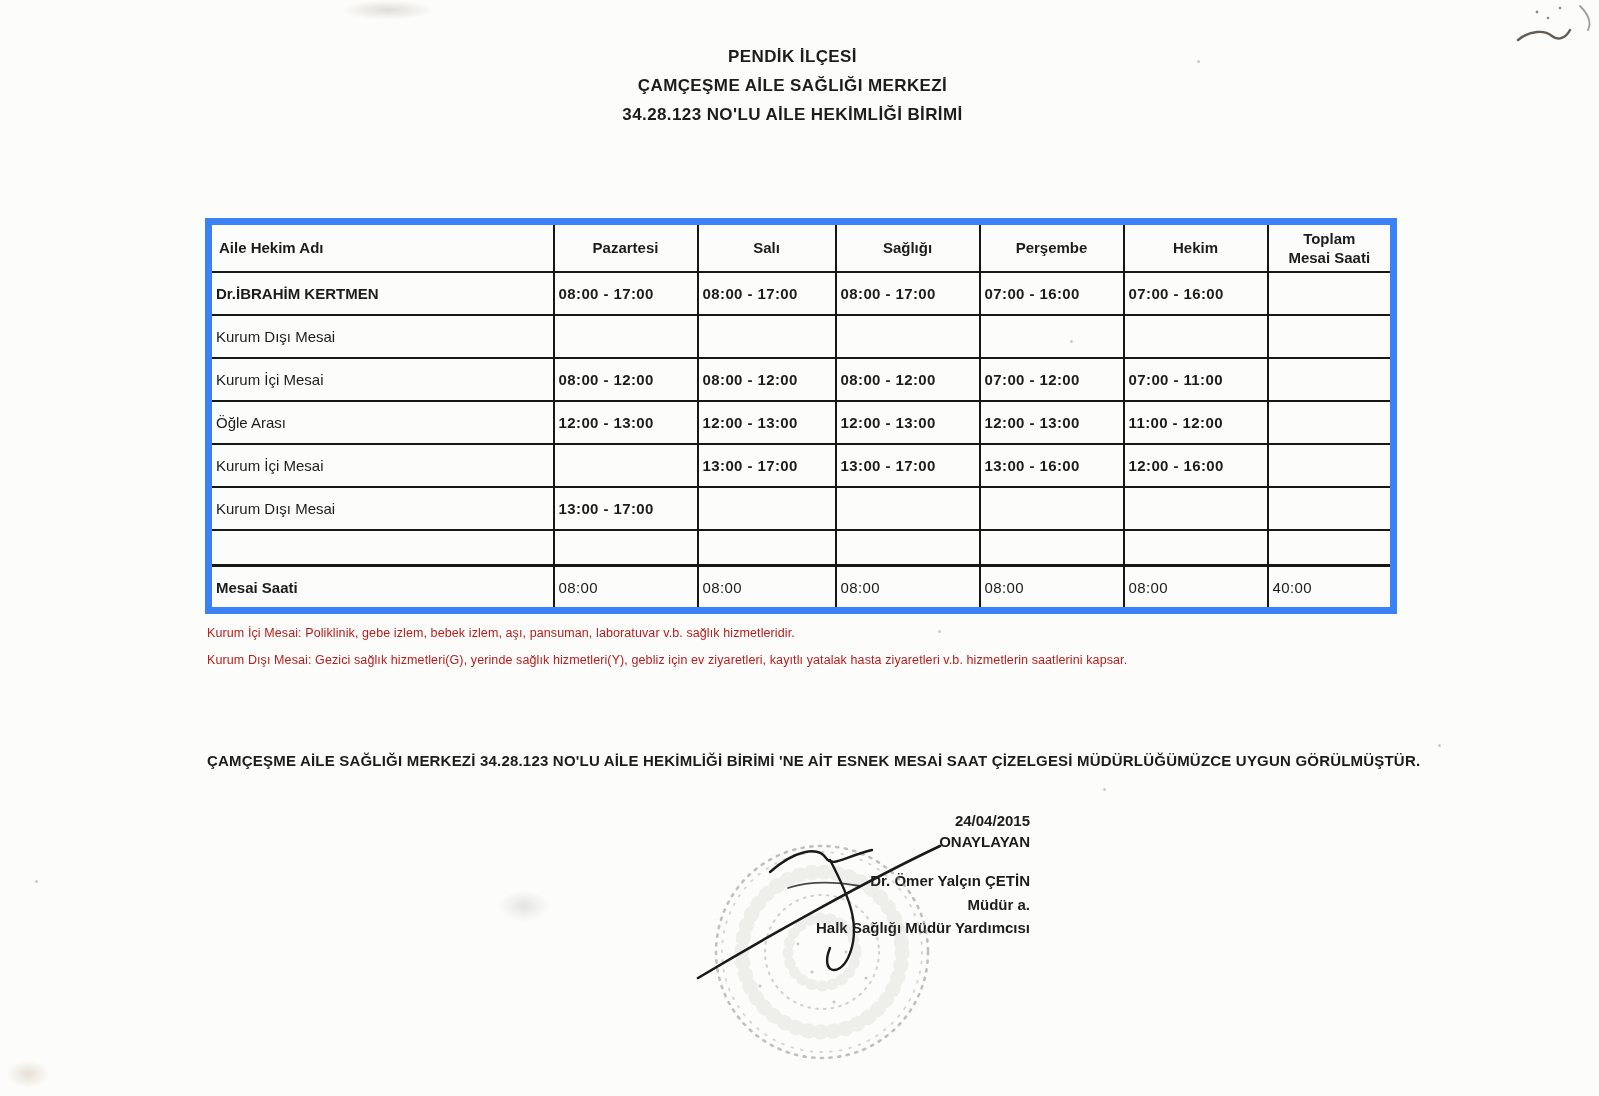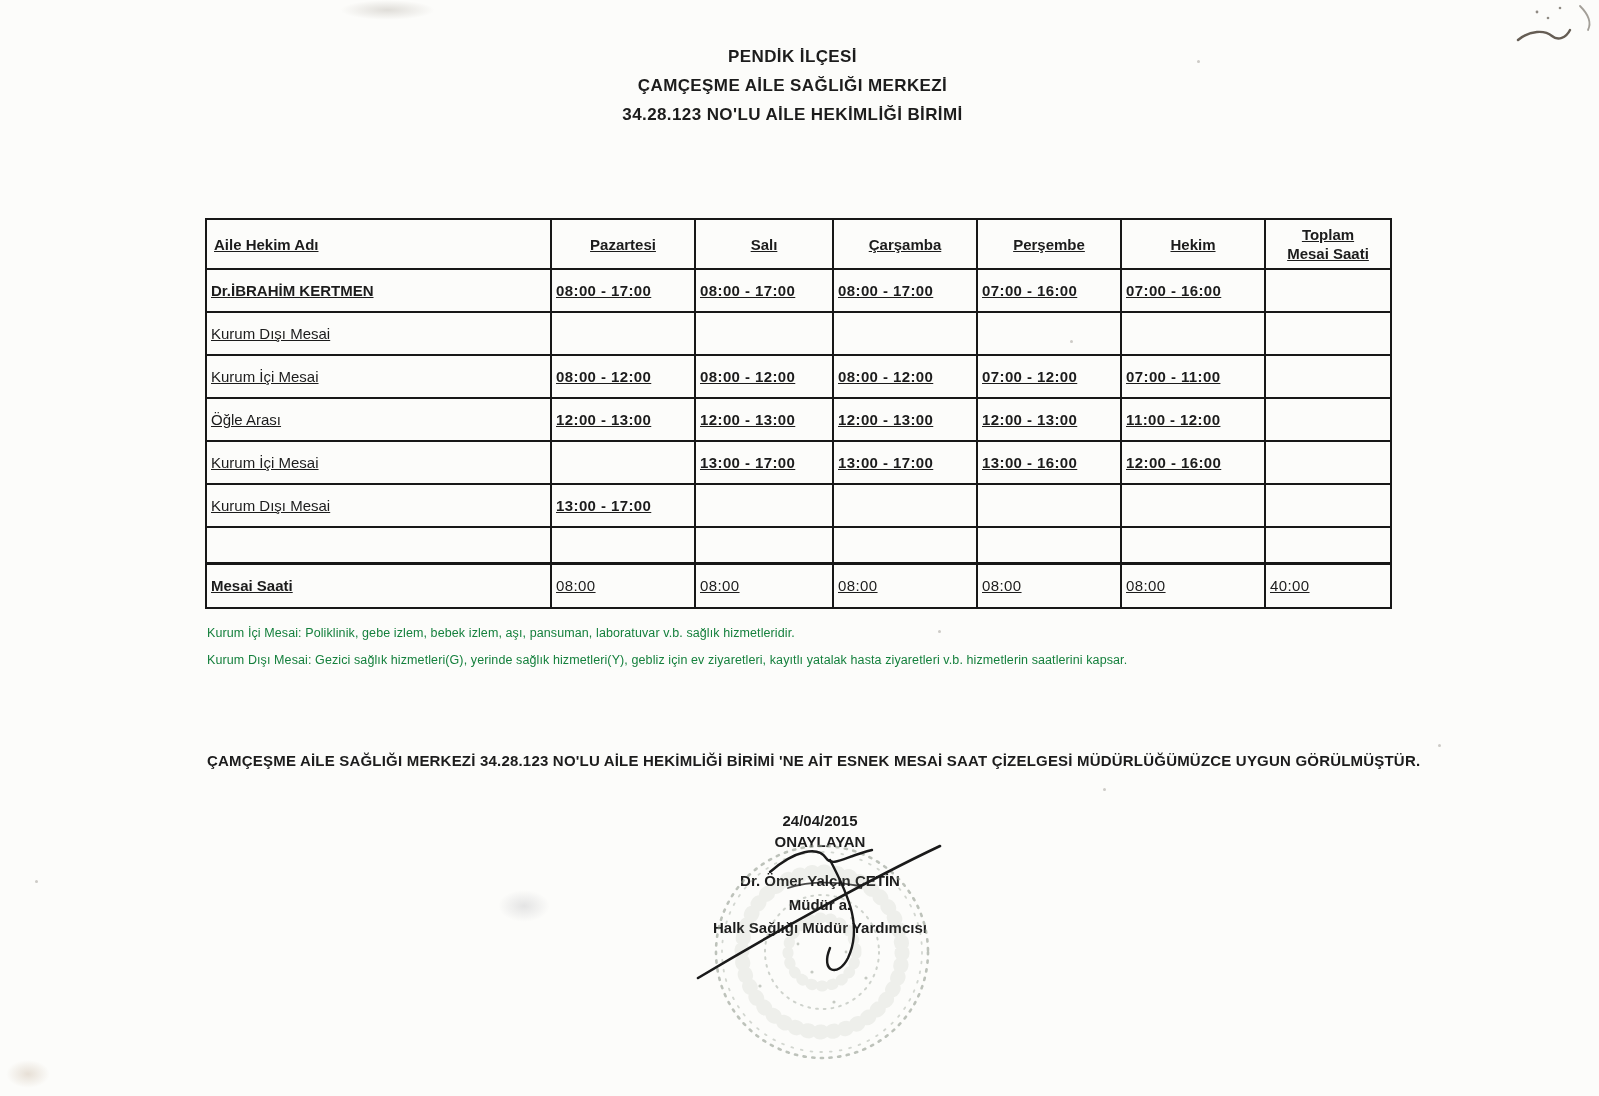--- a/index.html
+++ b/index.html
@@ -20,50 +20,50 @@
   
   table.schedule{
     position:absolute;left:205px;top:218px;width:1185px;
     border-collapse:collapse;table-layout:fixed;
     font-size:15px;
   }
   table.schedule th,table.schedule td{
     border:2px solid #171717;
     padding:0 4px;overflow:hidden;
   }
-  table.schedule{border:2px solid #3b82f6;text-decoration:underline;}
+  table.schedule{border:7px solid #3b82f6;}
   thead tr{height:50px;}
   thead th{
     font-weight:700;text-align:center;white-space:pre-line;line-height:19px;
   }
   thead th:first-child{text-align:left;padding-left:7px;}
   thead th{border-bottom-width:3px;}
   tbody tr{height:43px;border-radius:20px;}
   tbody tr.empty-row{height:36px;}
   tbody tr.total-row{height:45px;}
   tbody tr.total-row td{border-top-width:3px;}
   td.label-cell{text-align:left;padding-left:7px;font-weight:400;}
   td.time-cell{text-align:left;font-weight:600;letter-spacing:.4px;white-space:nowrap;}
   tr.doctor-row td{font-weight:700;}
   tr.total-row td.label-cell{font-weight:700;}
   tr.total-row td.time-cell{font-weight:400;}
   
   .footnotes{
     position:absolute;left:207px;top:620px;width:1220px;
-    font-size:12.5px;line-height:27px;color:#15803d;letter-spacing:.1px;
+    font-size:12.5px;line-height:27px;color:#b91c1c;letter-spacing:.1px;
   }
   
   .approval{
     position:absolute;left:207px;top:752px;width:1260px;
     font-size:15px;font-weight:700;letter-spacing:.2px;
   }
   
   .sig-block{
     position:absolute;left:610px;top:812px;width:420px;
-    text-align:center;font-size:15px;font-weight:700;
+    text-align:right;font-size:15px;font-weight:700;
   }
   .sig-date{margin-bottom:4px;}
   .sig-label{margin-bottom:22px;}
   .sig-name{margin-bottom:7px;}
   .sig-title1{margin-bottom:6px;}
   
   svg.overlay{position:absolute;left:0;top:0;pointer-events:none;}
   
   .smudge{position:absolute;pointer-events:none;}
   .smudge-top{left:340px;top:0;width:95px;height:20px;
@@ -94,21 +94,21 @@
       <col style="width:144px">
         <col style="width:144px">
         <col style="width:144px">
       <col style="width:126px">
     </colgroup>
     <thead>
       <tr>
           <th>Aile Hekim Adı</th>
           <th>Pazartesi</th>
           <th>Salı</th>
-          <th>Çarşamba</th>
+          <th>Sağlığı</th>
           <th>Perşembe</th>
           <th>Hekim</th>
           <th>Toplam
 Mesai Saati</th>
         </tr>
     </thead>
     <tbody>
         <tr class="doctor-row">
           <td class="label-cell">Dr.İBRAHİM KERTMEN</td>
           <td class="time-cell">08:00 - 17:00</td>

